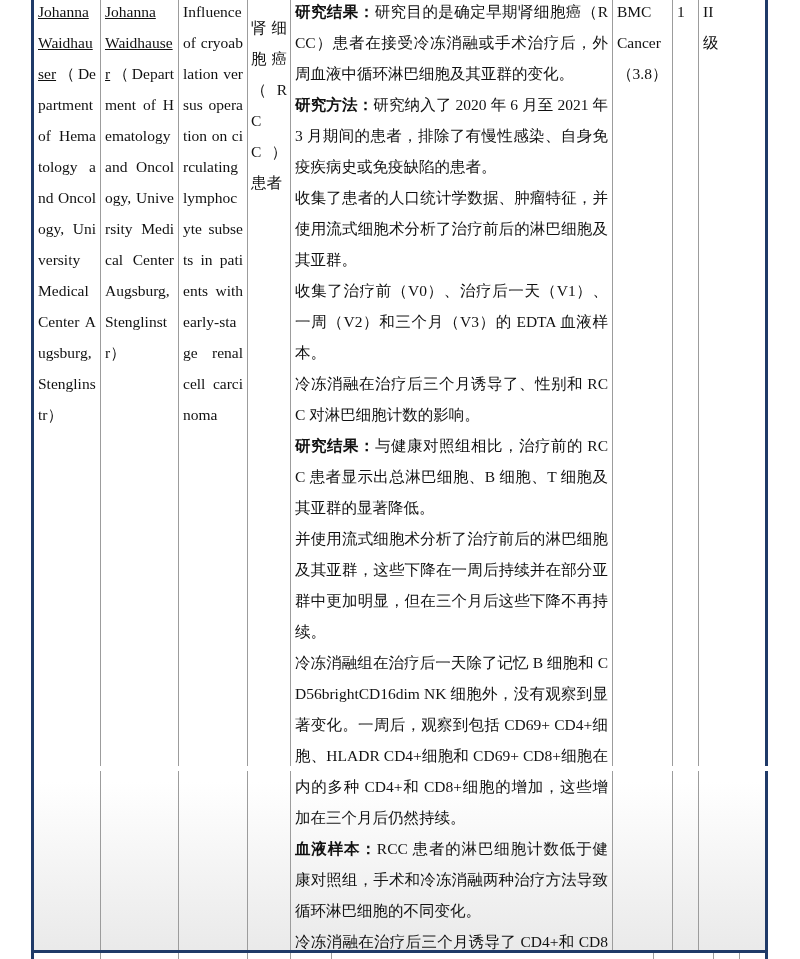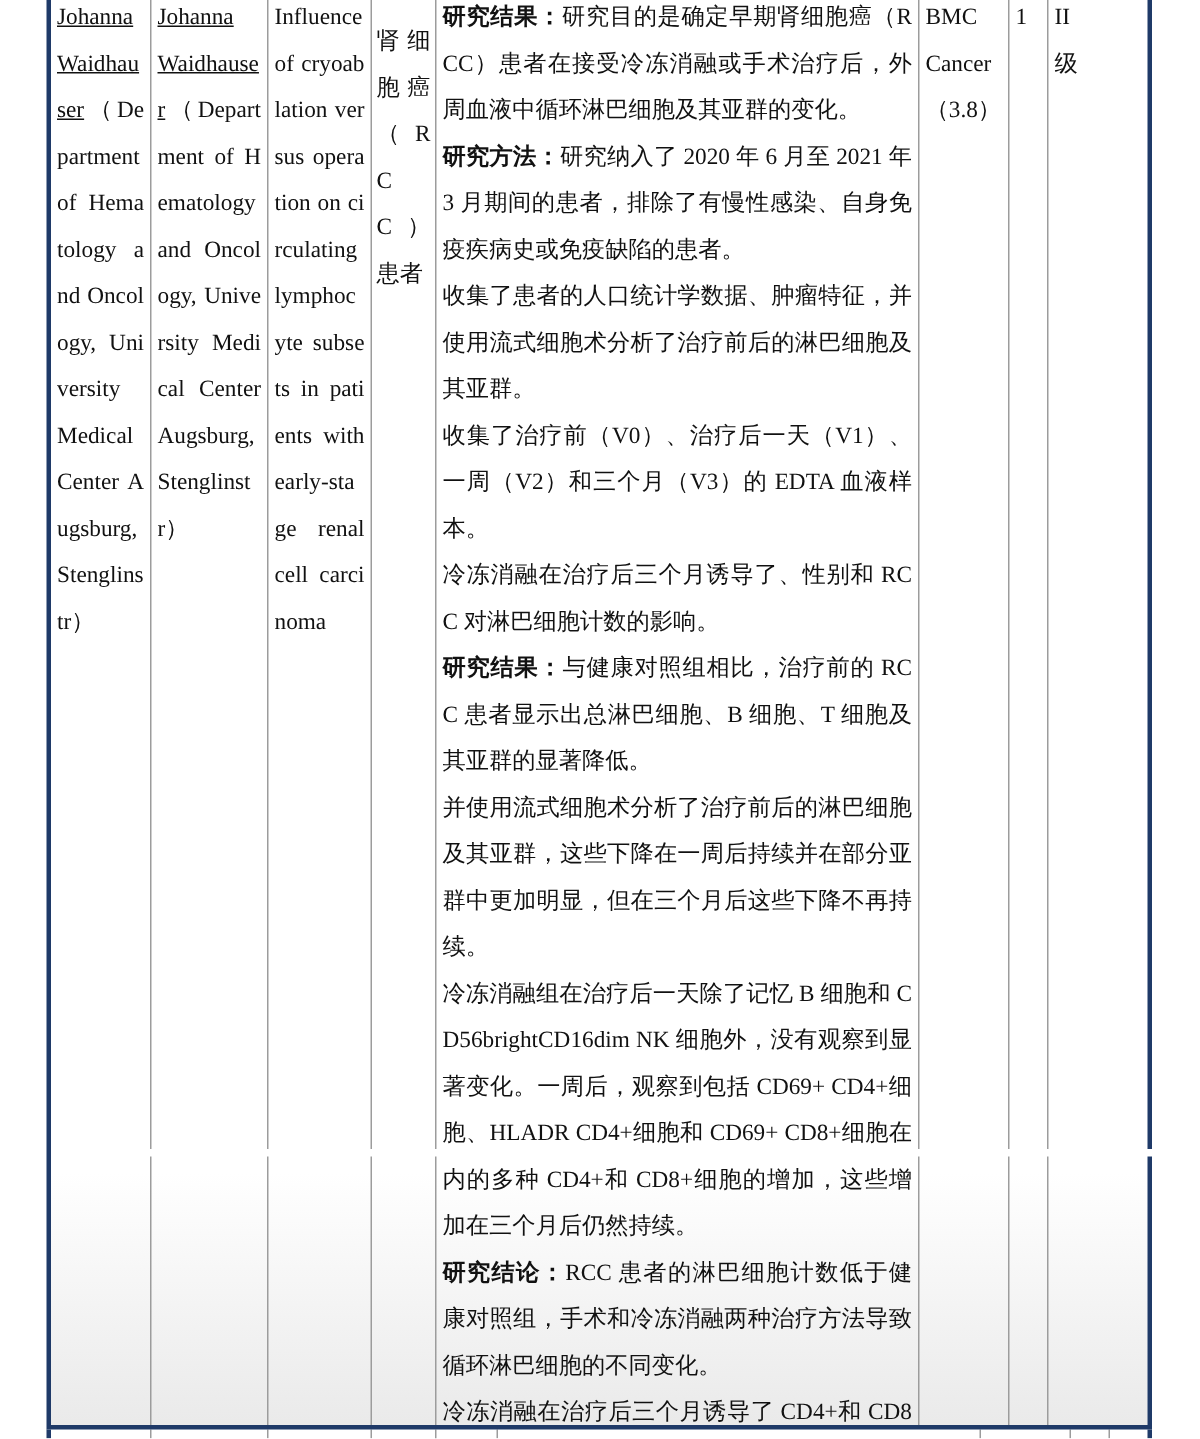--- a/index.html
+++ b/index.html
@@ -104,21 +104,21 @@
     <div class="cell c6">
       <div class="cell-inner" id="summary-host">
           <p class="para"><b>研究结果：</b><span>研究目的是确定早期肾细胞癌（RCC）患者在接受冷冻消融或手术治疗后，外周血液中循环淋巴细胞及其亚群的变化。</span></p>
           <p class="para"><b>研究方法：</b><span>研究纳入了 2020 年 6 月至 2021 年 3 月期间的患者，排除了有慢性感染、自身免疫疾病史或免疫缺陷的患者。</span></p>
           <p class="para"><span>收集了患者的人口统计学数据、肿瘤特征，并使用流式细胞术分析了治疗前后的淋巴细胞及其亚群。</span></p>
           <p class="para"><span>收集了治疗前（V0）、治疗后一天（V1）、一周（V2）和三个月（V3）的 EDTA 血液样本。</span></p>
           <p class="para"><span>冷冻消融在治疗后三个月诱导了、性别和 RCC 对淋巴细胞计数的影响。</span></p>
           <p class="para"><b>研究结果：</b><span>与健康对照组相比，治疗前的 RCC 患者显示出总淋巴细胞、B 细胞、T 细胞及其亚群的显著降低。</span></p>
           <p class="para"><span>并使用流式细胞术分析了治疗前后的淋巴细胞及其亚群，这些下降在一周后持续并在部分亚群中更加明显，但在三个月后这些下降不再持续。</span></p>
           <p class="para"><span>冷冻消融组在治疗后一天除了记忆 B 细胞和 CD56brightCD16dim NK 细胞外，没有观察到显著变化。一周后，观察到包括 CD69+ CD4+细胞、HLADR CD4+细胞和 CD69+ CD8+细胞在内的多种 CD4+和 CD8+细胞的增加，这些增加在三个月后仍然持续。</span></p>
-          <p class="para"><b>研究结论：</b><span>RCC 患者的淋巴细胞计数低于健康对照组，手术和冷冻消融两种治疗方法导致循环淋巴细胞的不同变化。</span></p>
+          <p class="para"><b>血液样本：</b><span>RCC 患者的淋巴细胞计数低于健康对照组，手术和冷冻消融两种治疗方法导致循环淋巴细胞的不同变化。</span></p>
           <p class="para"><span>冷冻消融在治疗后三个月诱导了 CD4+和 CD8+ T 细胞的持续激活，这可能表明冷冻消融具有长期免疫刺激效应，可能支持免疫学肿瘤控制。</span></p>
         </div>
     </div>
 
     <div class="cell c7">
       <div class="cell-inner">BMC Cancer（3.8）</div>
     </div>
 
     <div class="cell c8">
       <div class="cell-inner">1</div>

